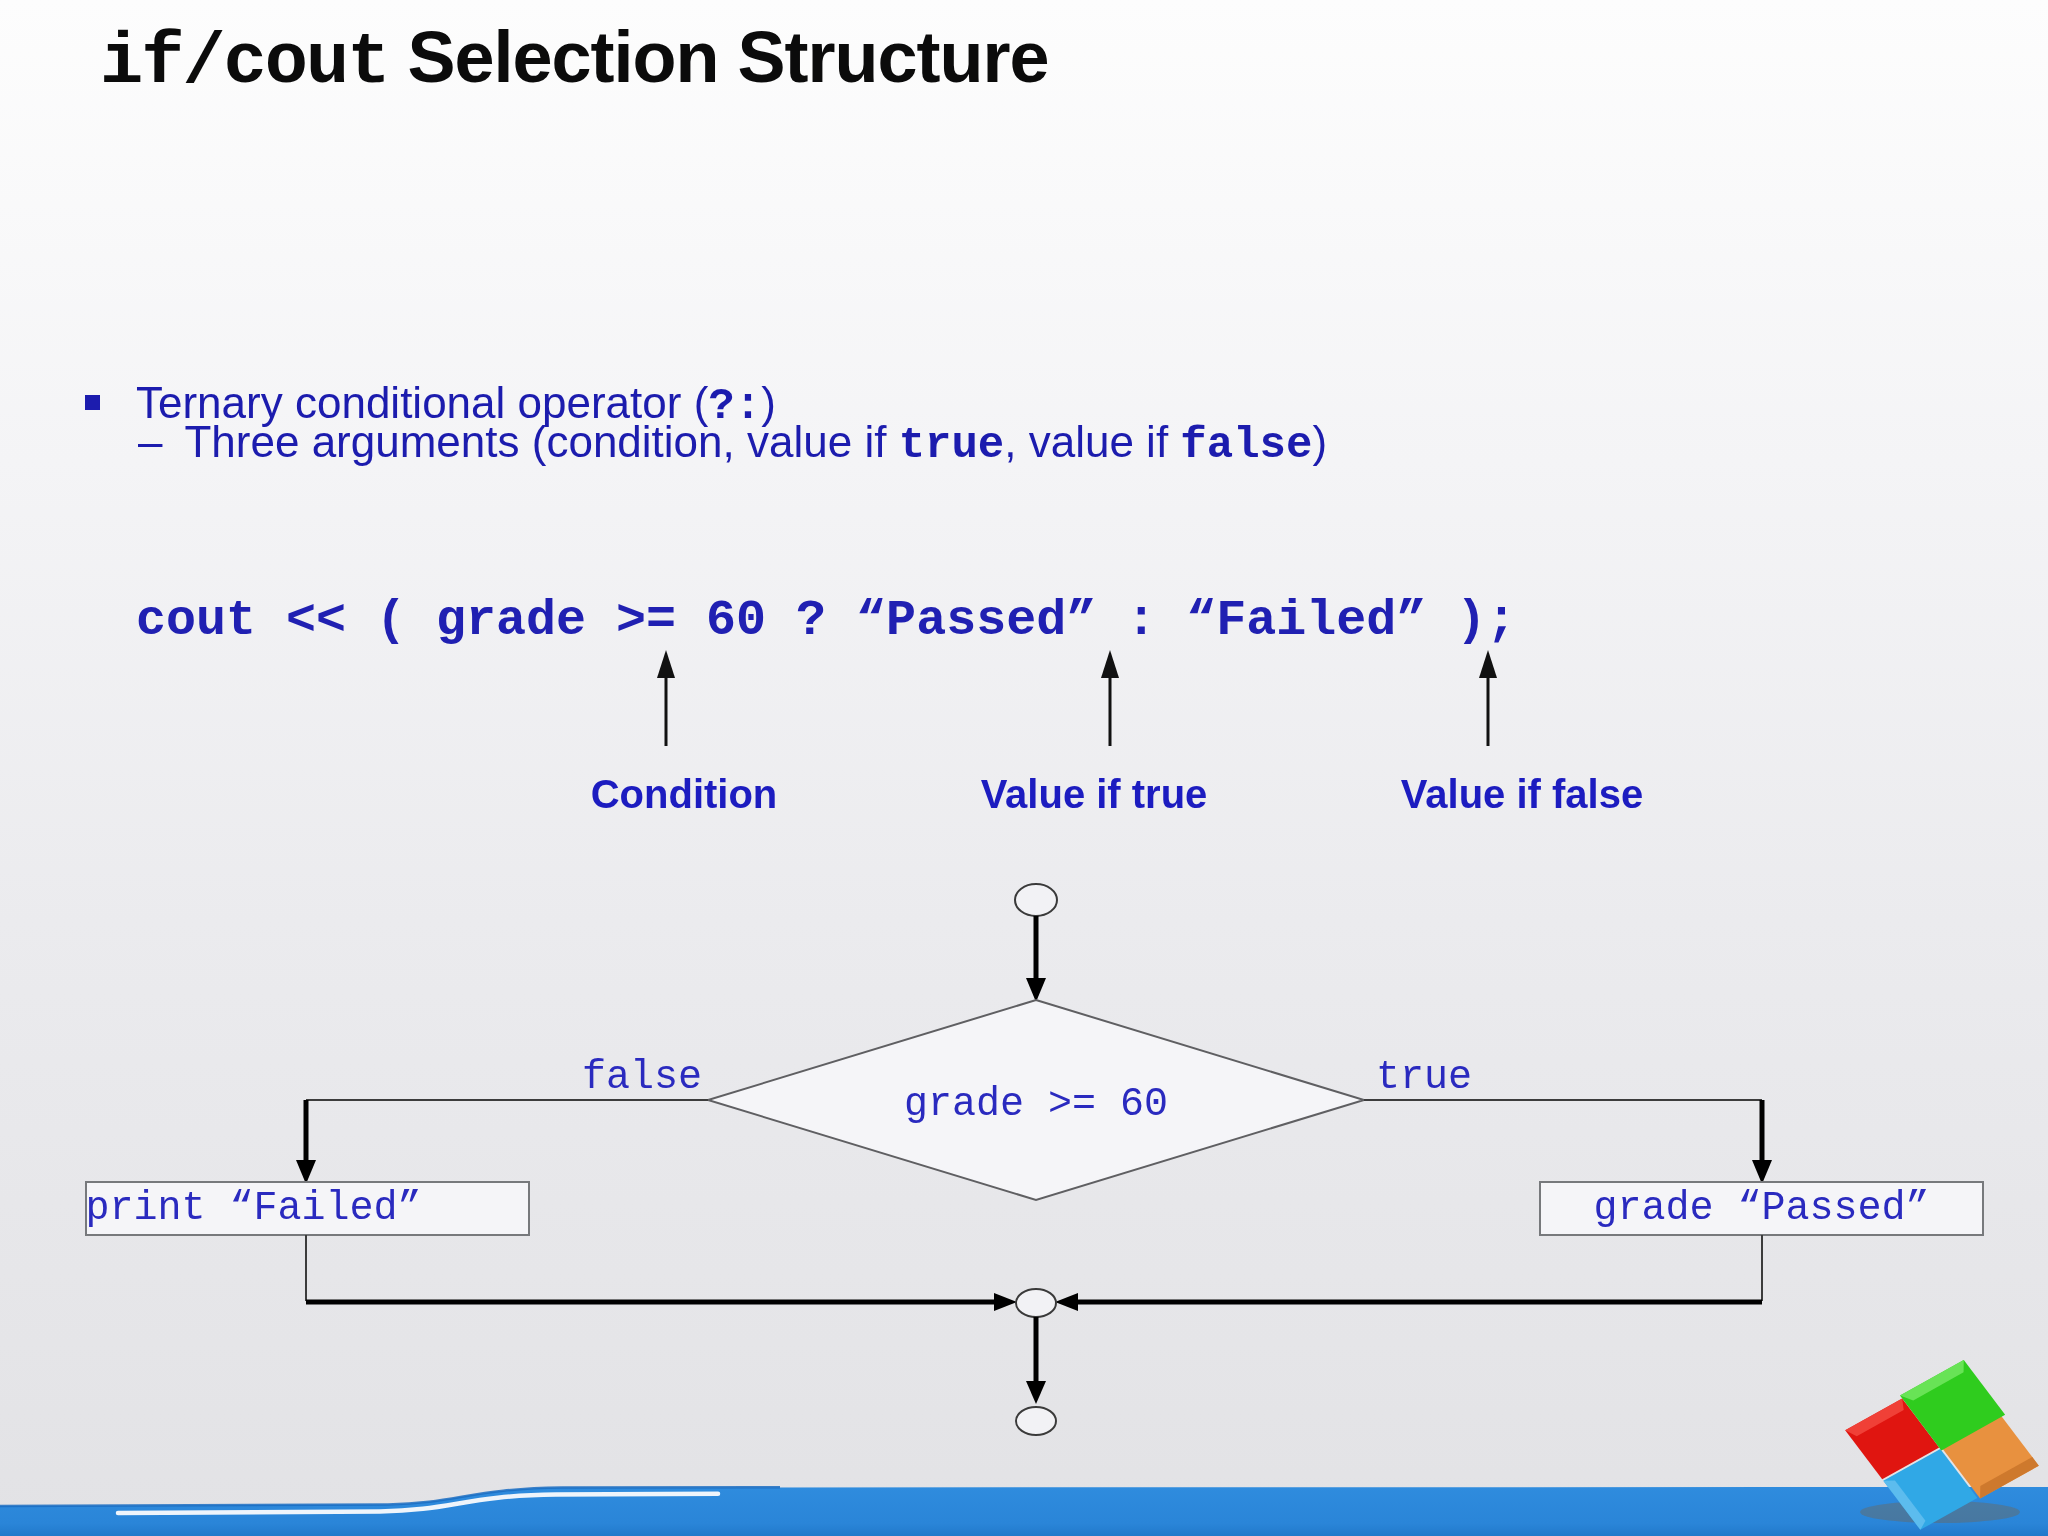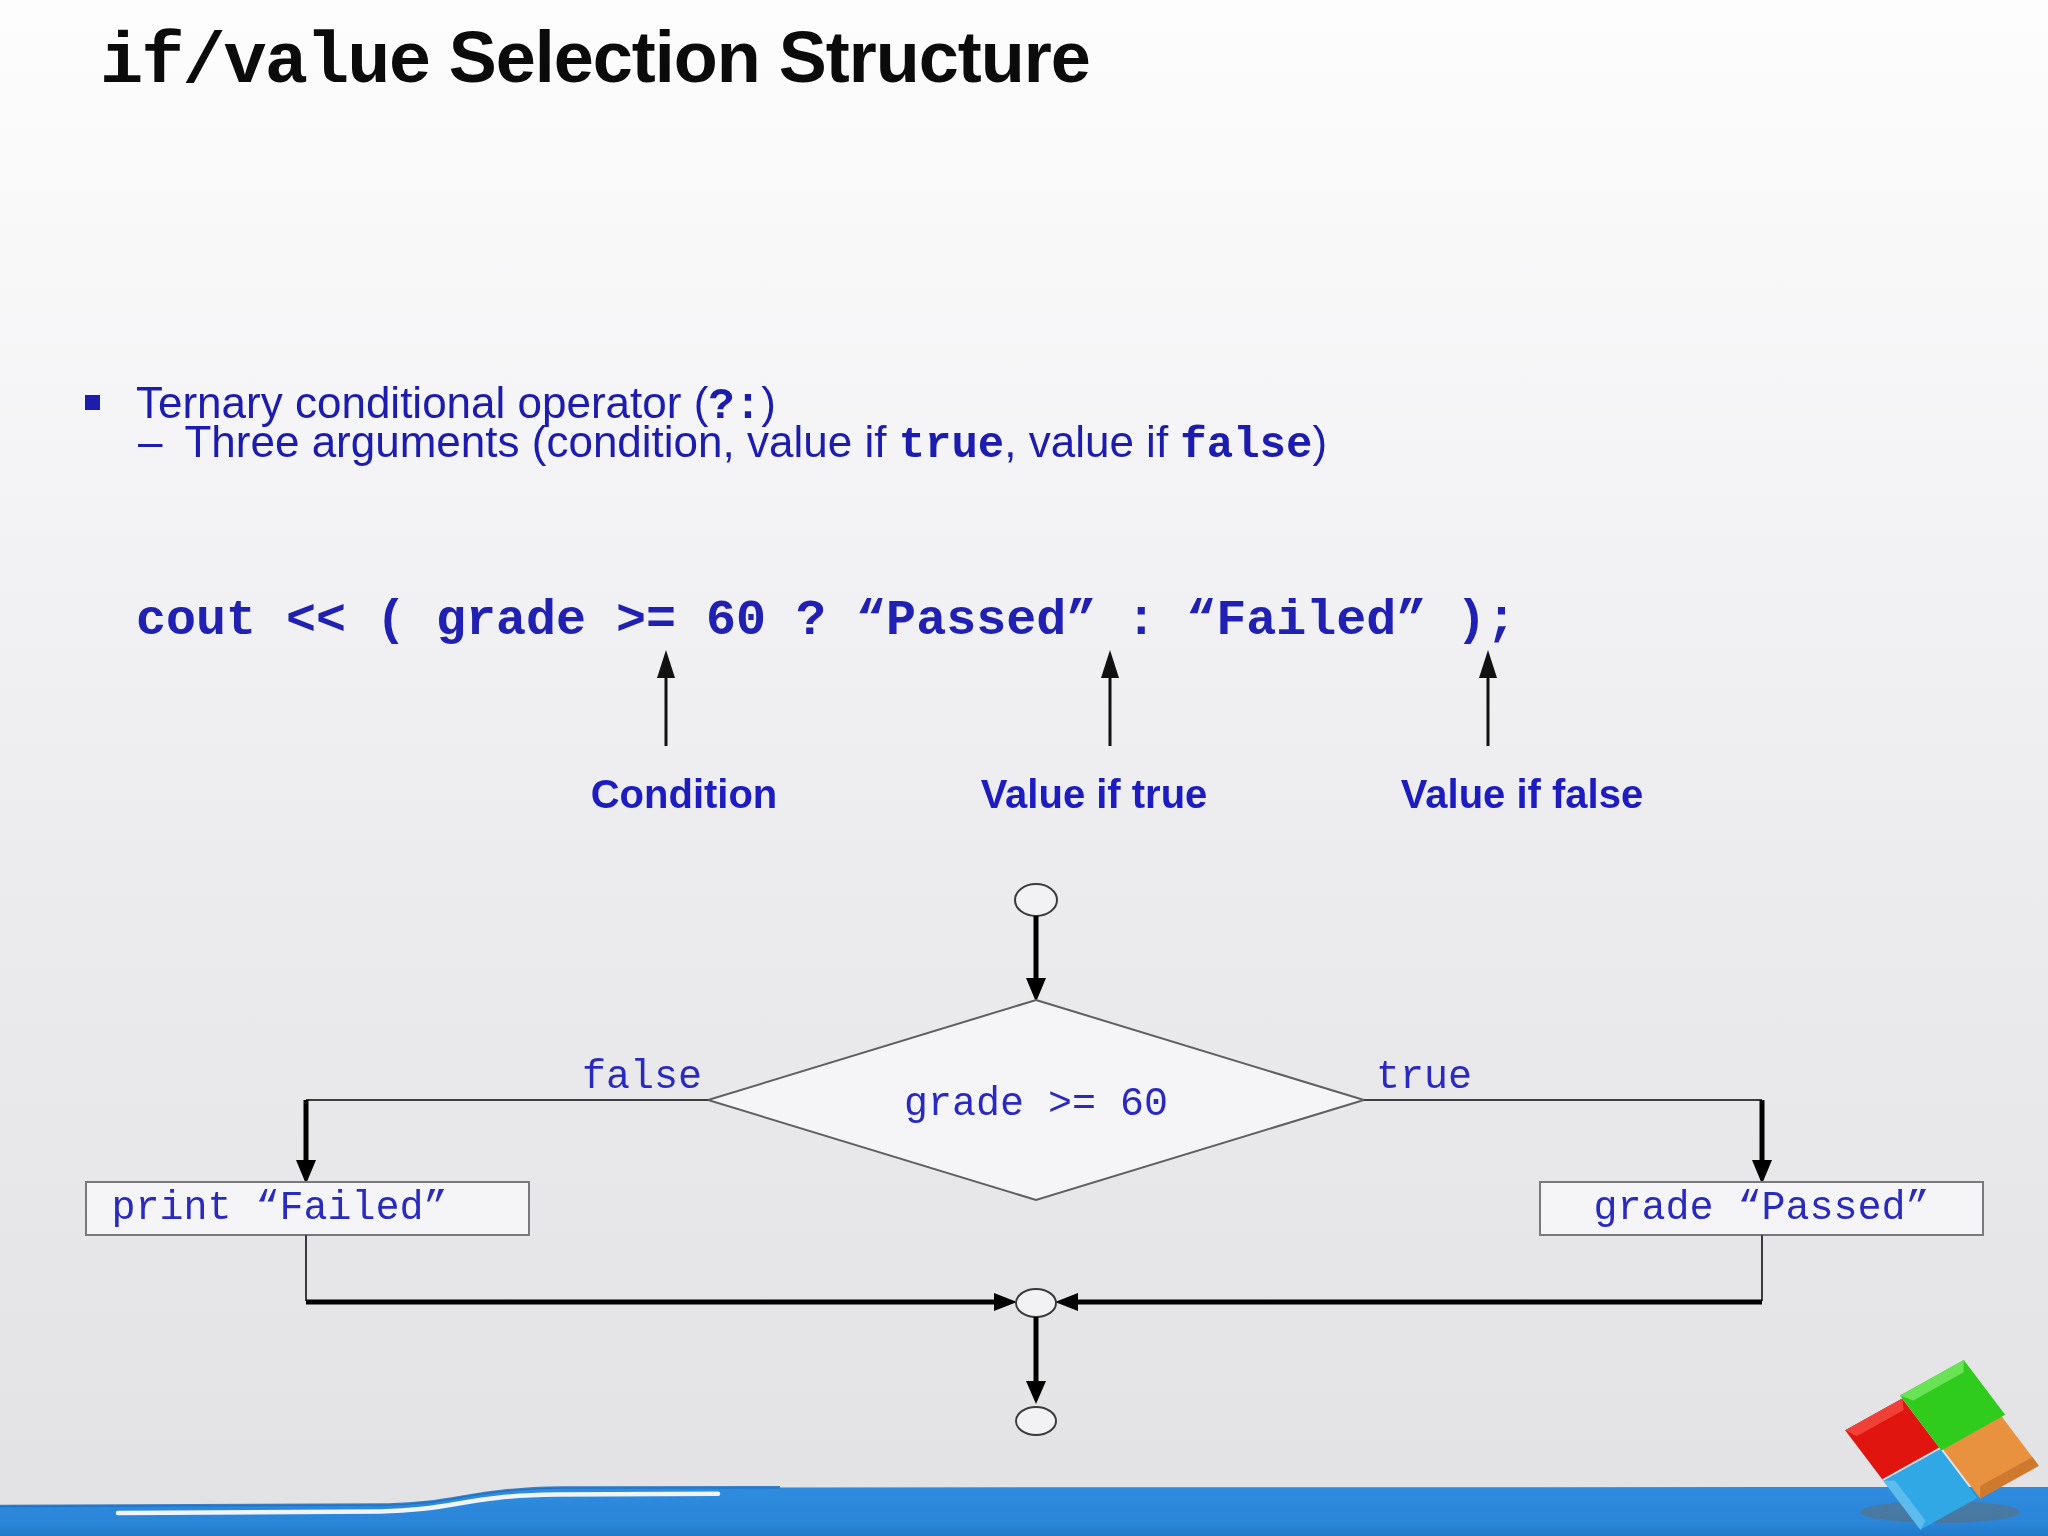--- a/index.html
+++ b/index.html
@@ -39,31 +39,31 @@
   .fc-text{
     position:absolute;transform:translateX(-50%);
     font-family:"Liberation Mono","DejaVu Sans Mono",monospace;
     font-size:40px;color:#2A2ABF;line-height:1;white-space:nowrap;
   }
   .fc-box-text{
     position:absolute;display:flex;align-items:center;justify-content:center;
     font-family:"Liberation Mono","DejaVu Sans Mono",monospace;
     font-size:40px;color:#2A2ABF;white-space:nowrap;
   }
-  .box-failed{left:94px;top:1182px;width:371px;height:53px;}
+  .box-failed{left:68px;top:1182px;width:371px;height:53px;}
   .box-passed{left:1540px;top:1182px;width:443px;height:53px;}
   svg.layer{position:absolute;left:0;top:0;}
 </style>
 </head>
 <body>
 
 <div class="slide">
 
   <div class="title">
-    <span class="mono">if/value</span><span> Selection Structure</span>
+    <span class="mono">if/cout</span><span> Selection Structure</span>
   </div>
 
   <div class="brow b1">
     <span class="marker"></span><span>Ternary conditional operator (</span><span class="mb">?:</span><span>)</span>
   </div>
 
   <div class="brow bsub">
     <span class="dash">–</span><span>Three arguments (condition, value if </span><span class="mb">true</span><span>, value if </span><span class="mb">false</span><span>)</span>
   </div>
 

